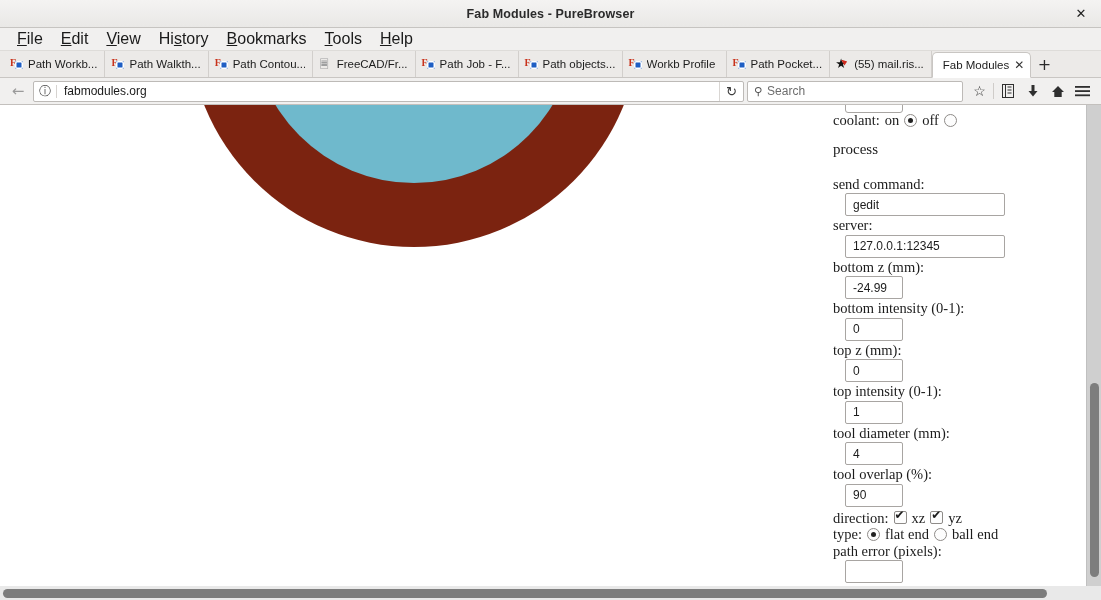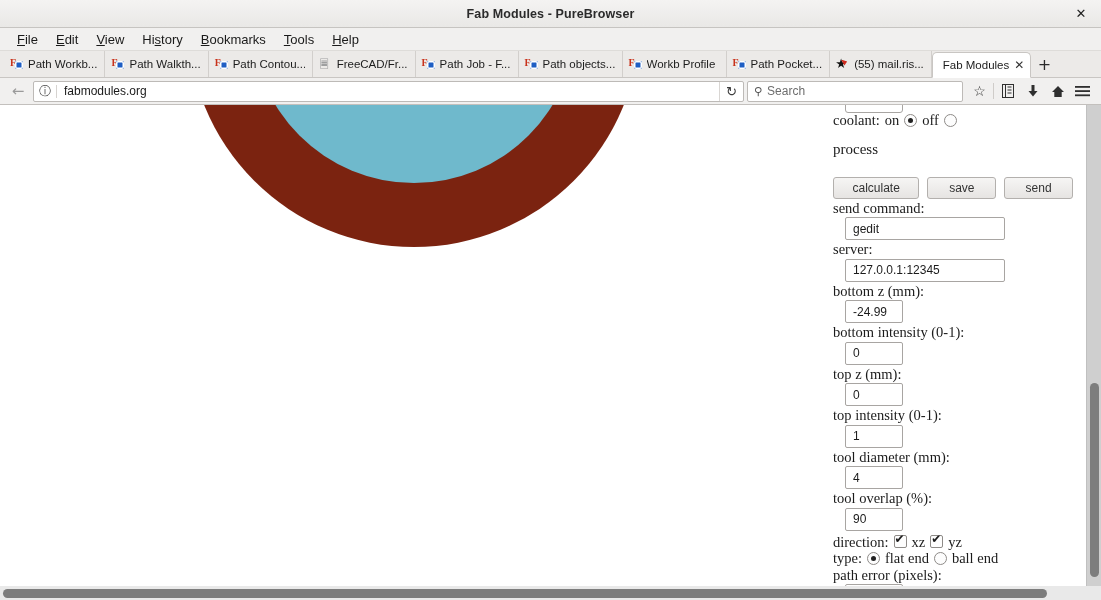--- a/index.html
+++ b/index.html
@@ -39,21 +39,21 @@
 
   
   #menubar {
     height: 23px; flex: 0 0 23px;
     background: #f1f0ef;
     display: flex; align-items: center;
     padding-left: 8px;
     border-bottom: 1px solid #dedcd9;
   }
   #menubar .mi {
-    font-size: 13px; color: #1a1a1a;
+    font-size: 16px; color: #1a1a1a;
     padding: 2px 9px; cursor: default;
   }
   #menubar .mi u { text-decoration: underline; }
 
   
   #tabbar {
     height: 27px; flex: 0 0 27px;
     background: #eceae8;
     display: flex; align-items: flex-end;
     padding-left: 4px;
@@ -454,25 +454,20 @@
         <div class="inline" style="margin-top:8px;">
           <span>coolant:</span>
           <span>on</span>
           <span class="radio on"></span>
           <span>off</span>
           <span class="radio"></span>
         </div>
 
         <div class="sect">process</div>
 
-        <div class="btnrow">
-          <button class="fbtn b-calculate">calculate</button>
-          <button class="fbtn b-save">save</button>
-          <button class="fbtn b-send">send</button>
-        </div>
 
         <span class="lbl">send command:</span>
         <input class="txt w-wide" type="text" value="gedit" style="">
 
         <span class="lbl">server:</span>
         <input class="txt w-wide" type="text" value="127.0.0.1:12345" style="">
 
         <span class="lbl">bottom z (mm):</span>
         <input class="txt w-narrow" type="text" value="-24.99" style="">
 

